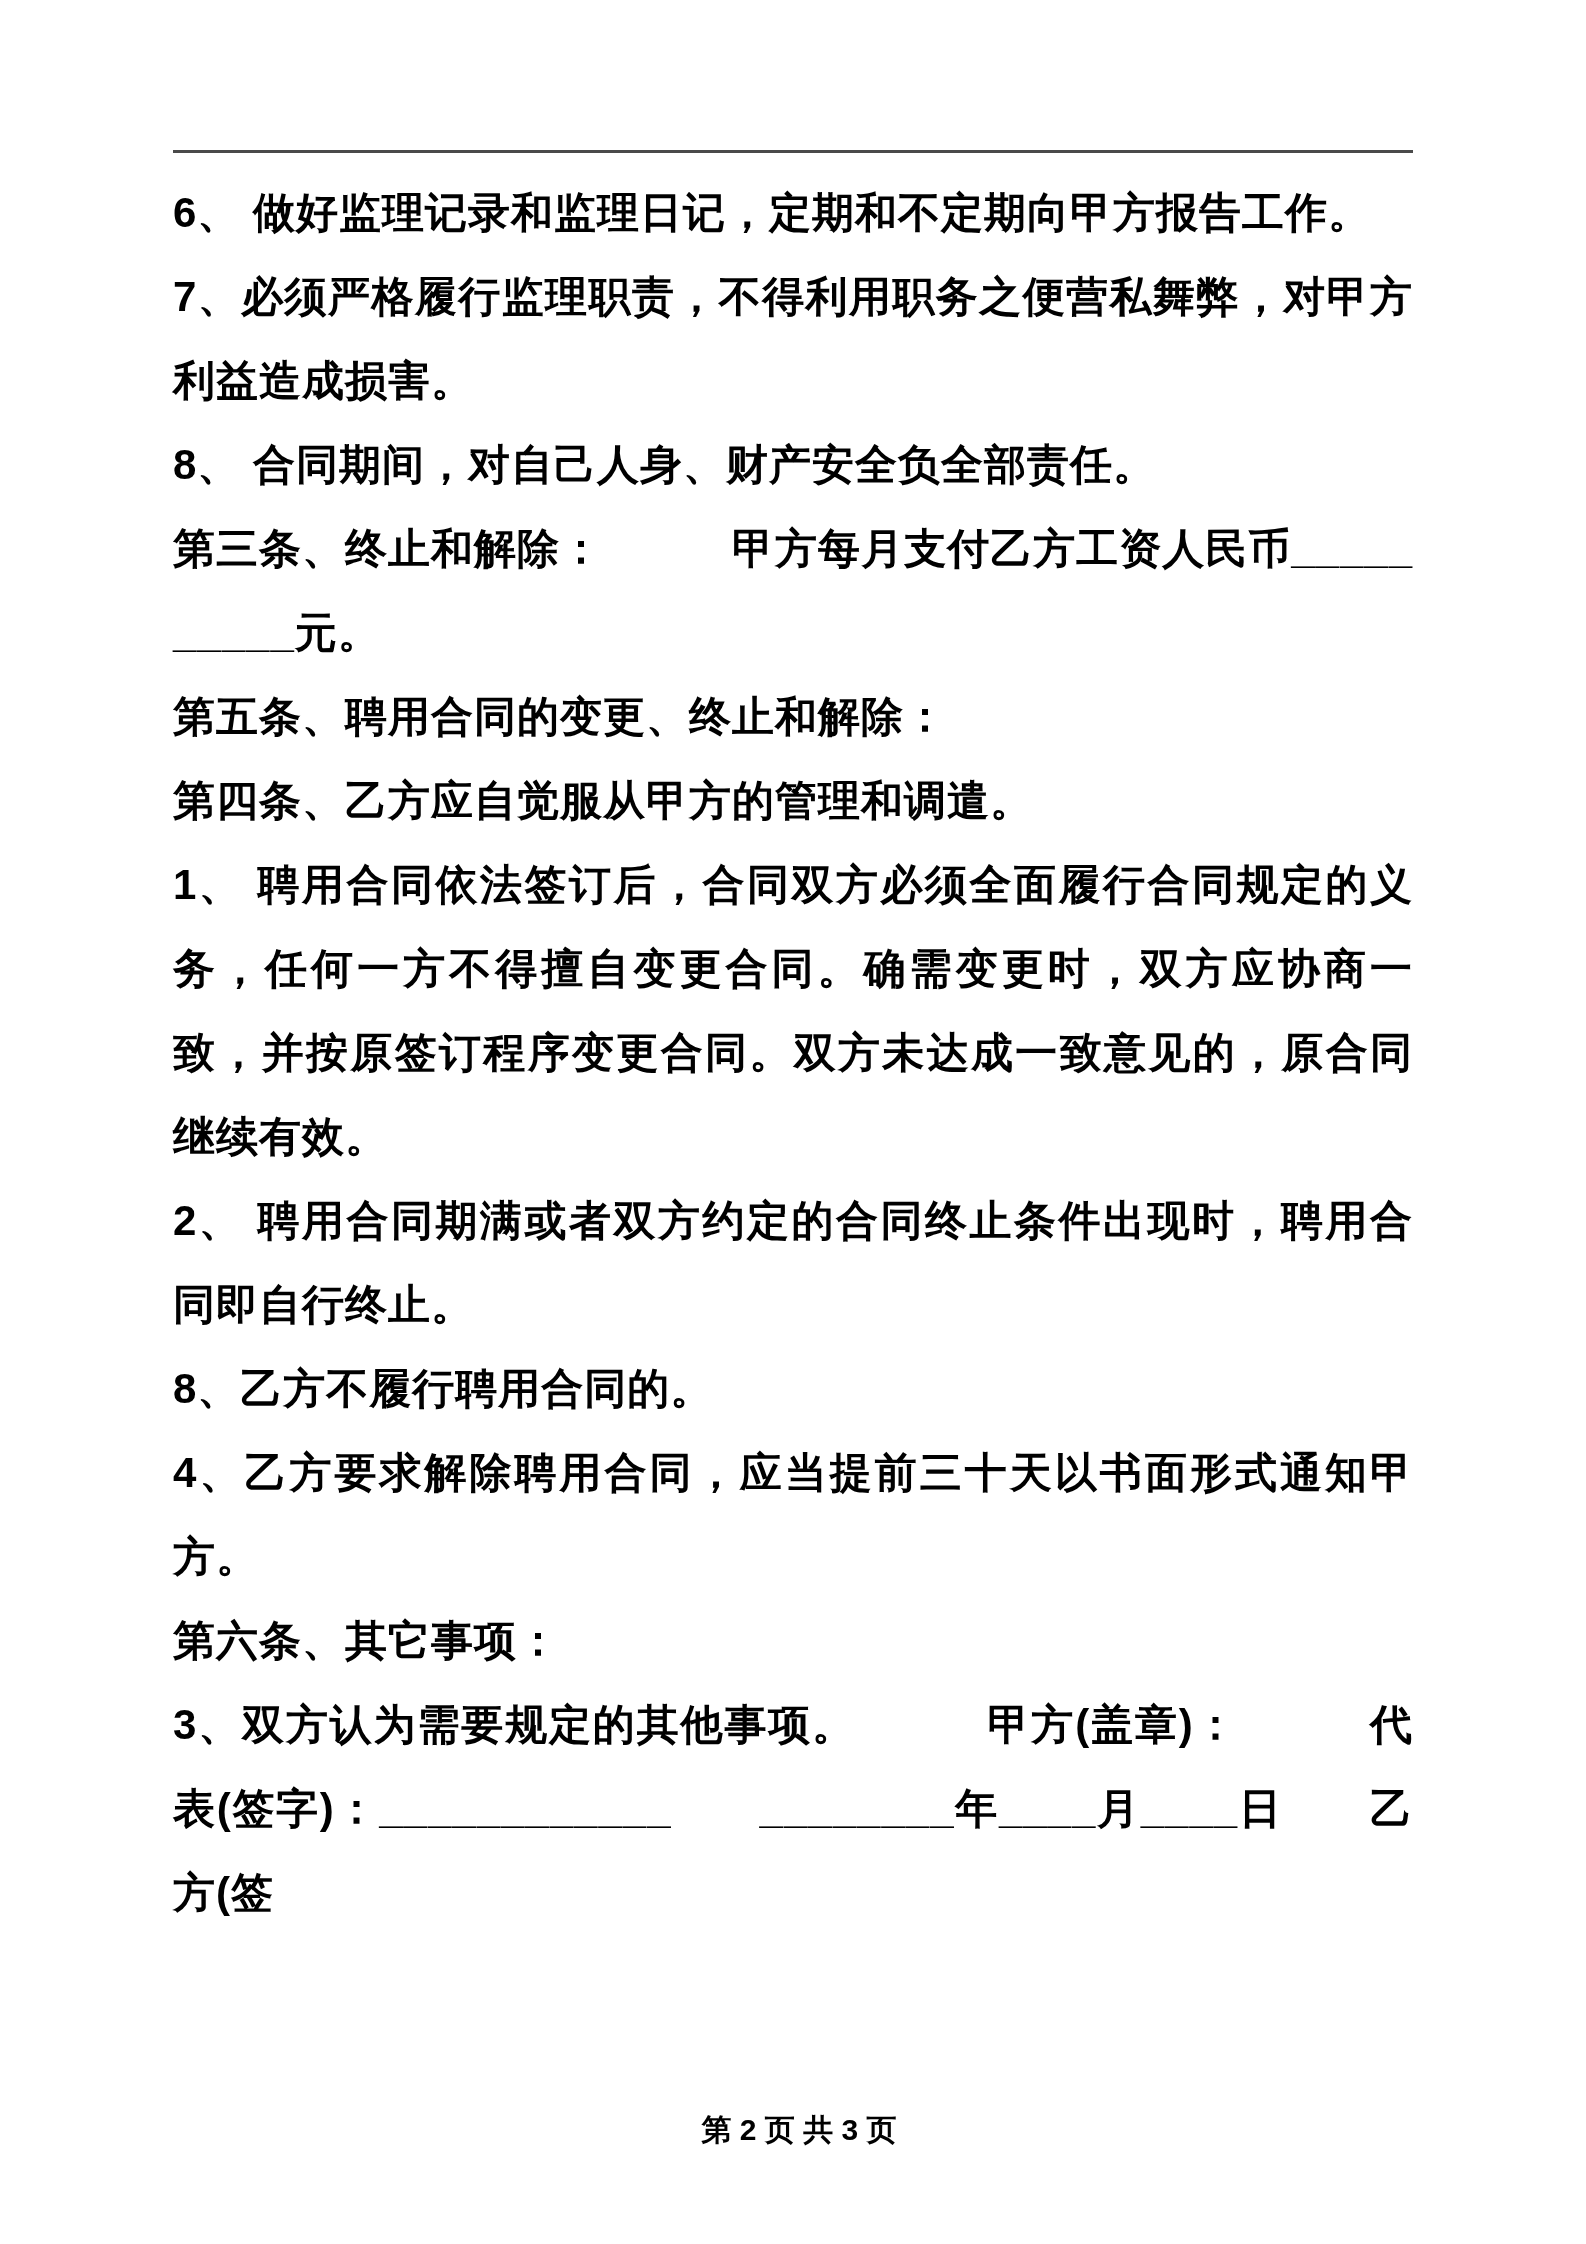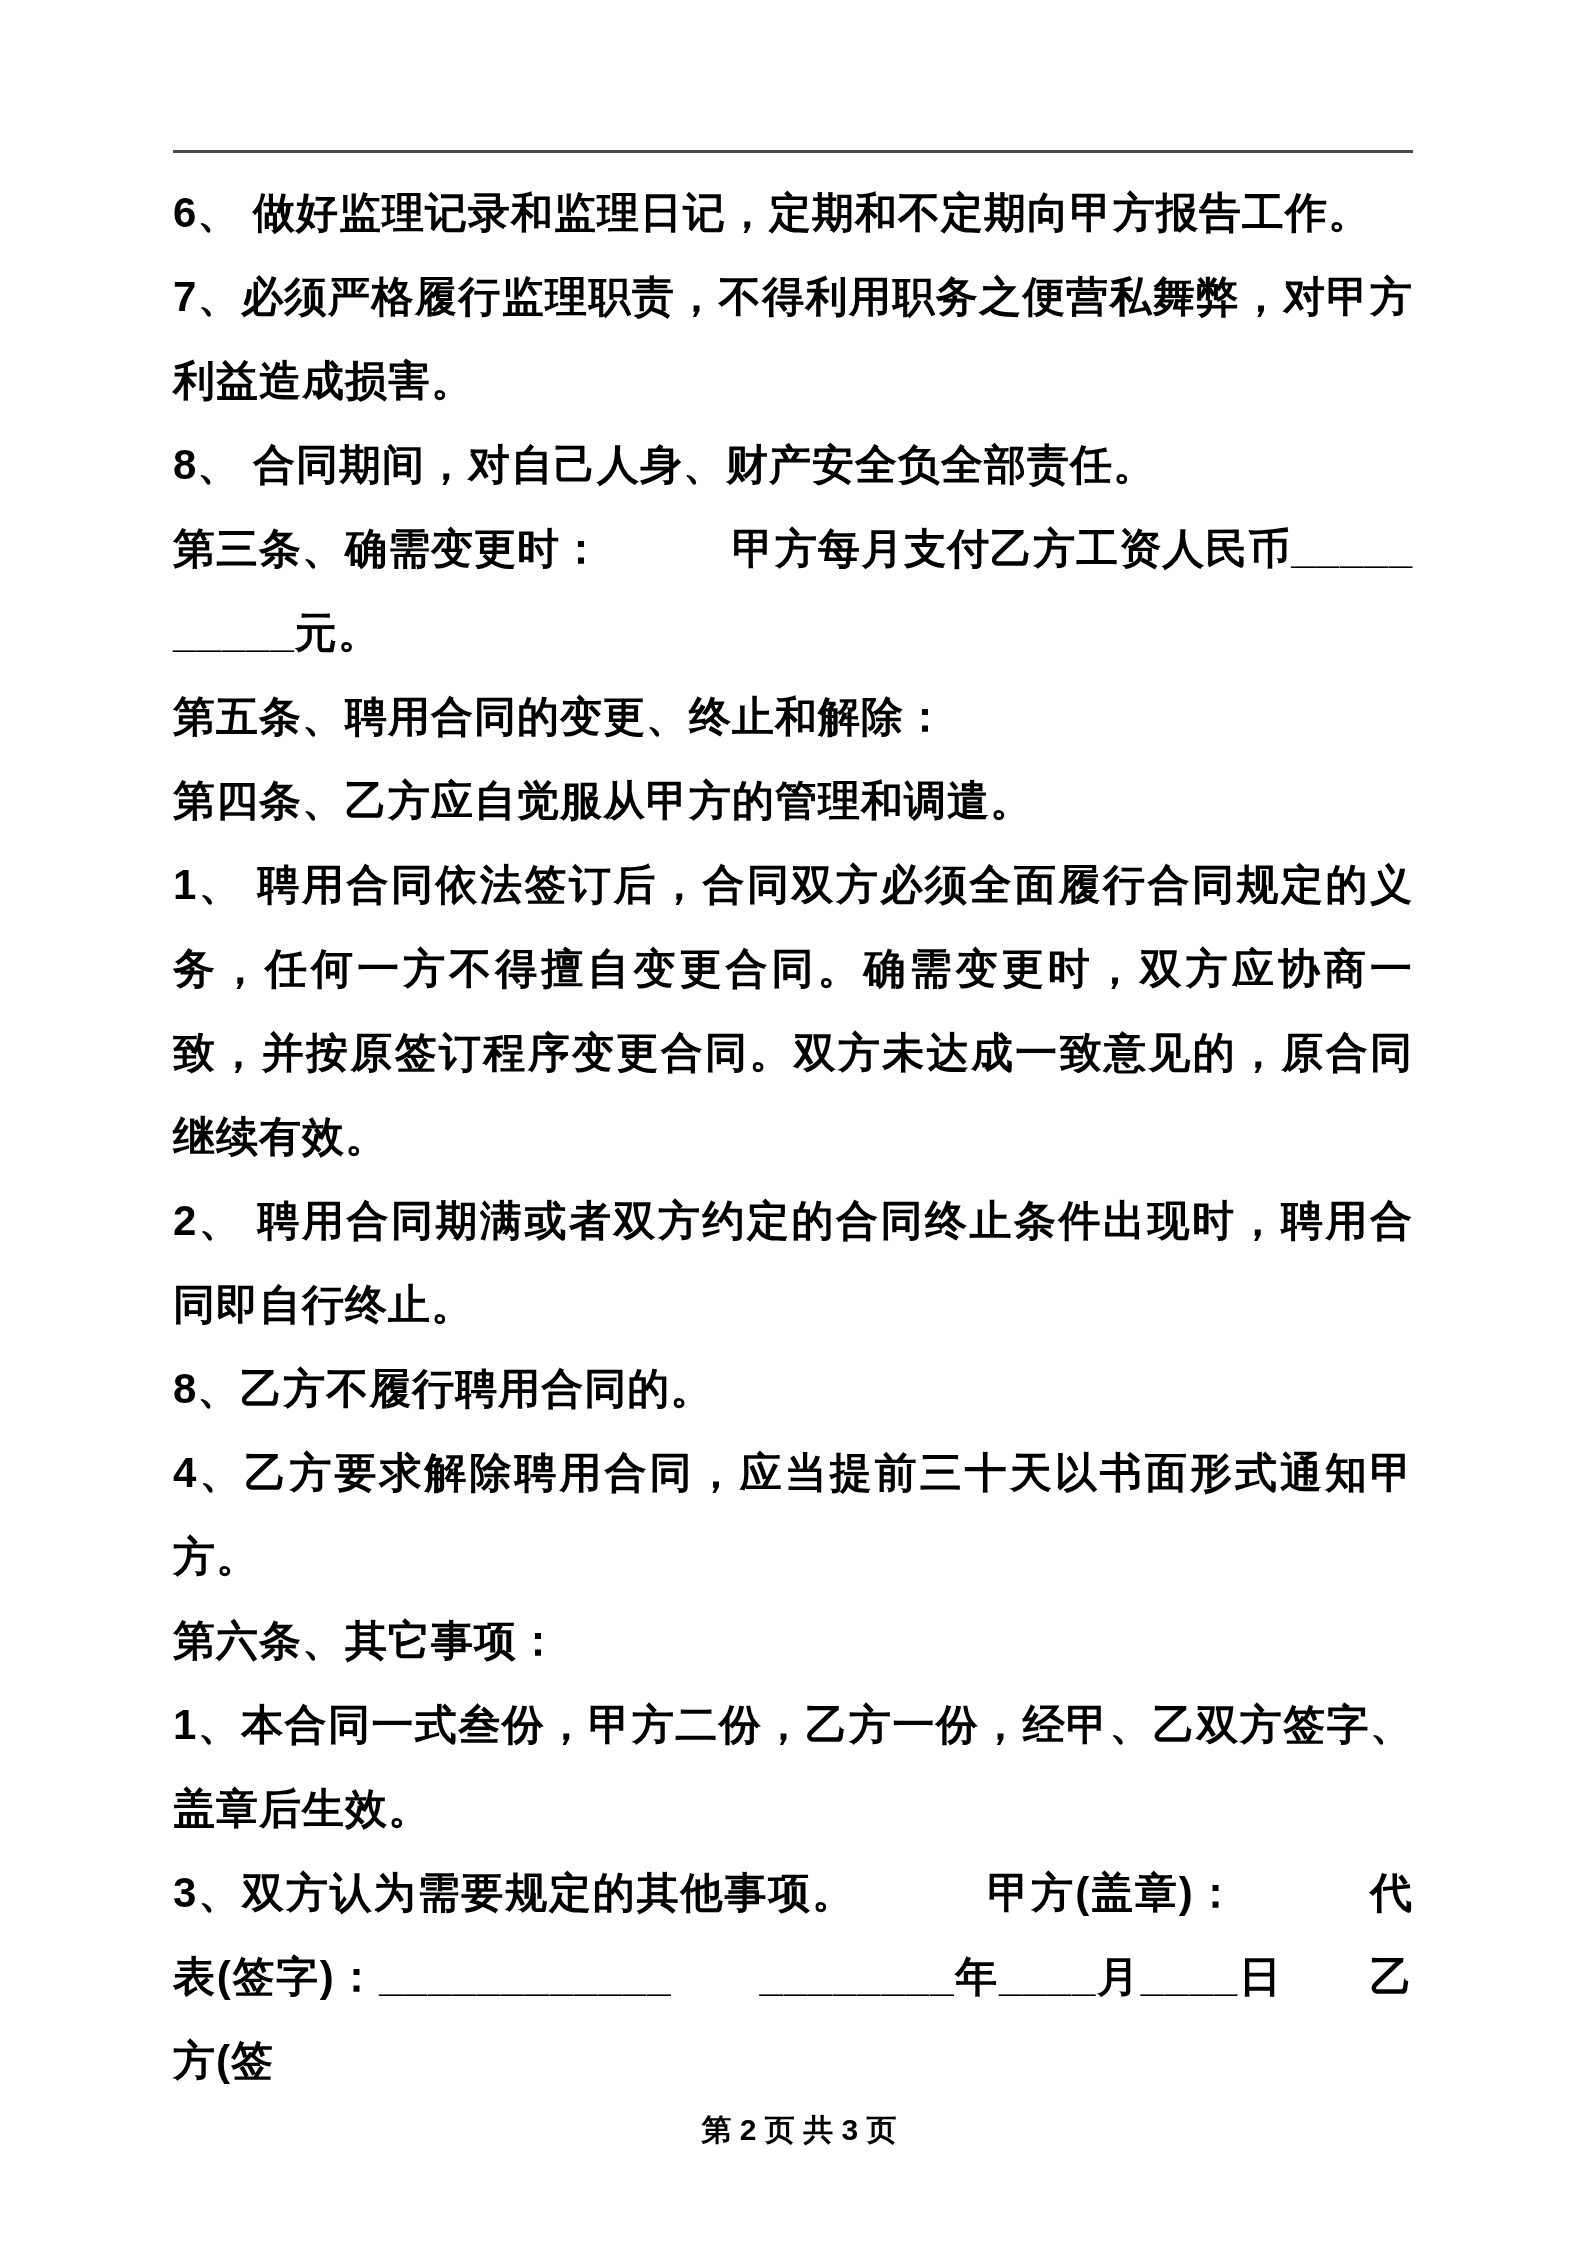--- a/index.html
+++ b/index.html
@@ -54,25 +54,24 @@
 </style>
 </head>
 <body>
 
 <div class="page">
   <div class="content">
     <hr class="header-rule">
     <p class="para">6、 做好监理记录和监理日记，定期和不定期向甲方报告工作。</p>
     <p class="para">7、必须严格履行监理职责，不得利用职务之便营私舞弊，对甲方利益造成损害。</p>
     <p class="para">8、 合同期间，对自己人身、财产安全负全部责任。</p>
-    <p class="para">第三条、确需变更时：　　　甲方每月支付乙方工资人民币__________元。</p>
+    <p class="para">第三条、终止和解除：　　　甲方每月支付乙方工资人民币__________元。</p>
     <p class="para">第五条、聘用合同的变更、终止和解除：</p>
     <p class="para">第四条、乙方应自觉服从甲方的管理和调遣。</p>
     <p class="para">1、 聘用合同依法签订后，合同双方必须全面履行合同规定的义务，任何一方不得擅自变更合同。确需变更时，双方应协商一致，并按原签订程序变更合同。双方未达成一致意见的，原合同继续有效。</p>
     <p class="para">2、 聘用合同期满或者双方约定的合同终止条件出现时，聘用合同即自行终止。</p>
     <p class="para">8、乙方不履行聘用合同的。</p>
     <p class="para">4、乙方要求解除聘用合同，应当提前三十天以书面形式通知甲方。</p>
     <p class="para">第六条、其它事项：</p>
-    <p class="para">1、本合同一式叁份，甲方二份，乙方一份，经甲、乙双方签字、盖章后生效。</p>
     <p class="para">3、双方认为需要规定的其他事项。　　　甲方(盖章)：　　　代表(签字)：____________　　________年____月____日　　乙方(签</p>
   </div>
   <div class="footer">第 2 页 共 3 页</div>
 </div>
 
 </body></html>

